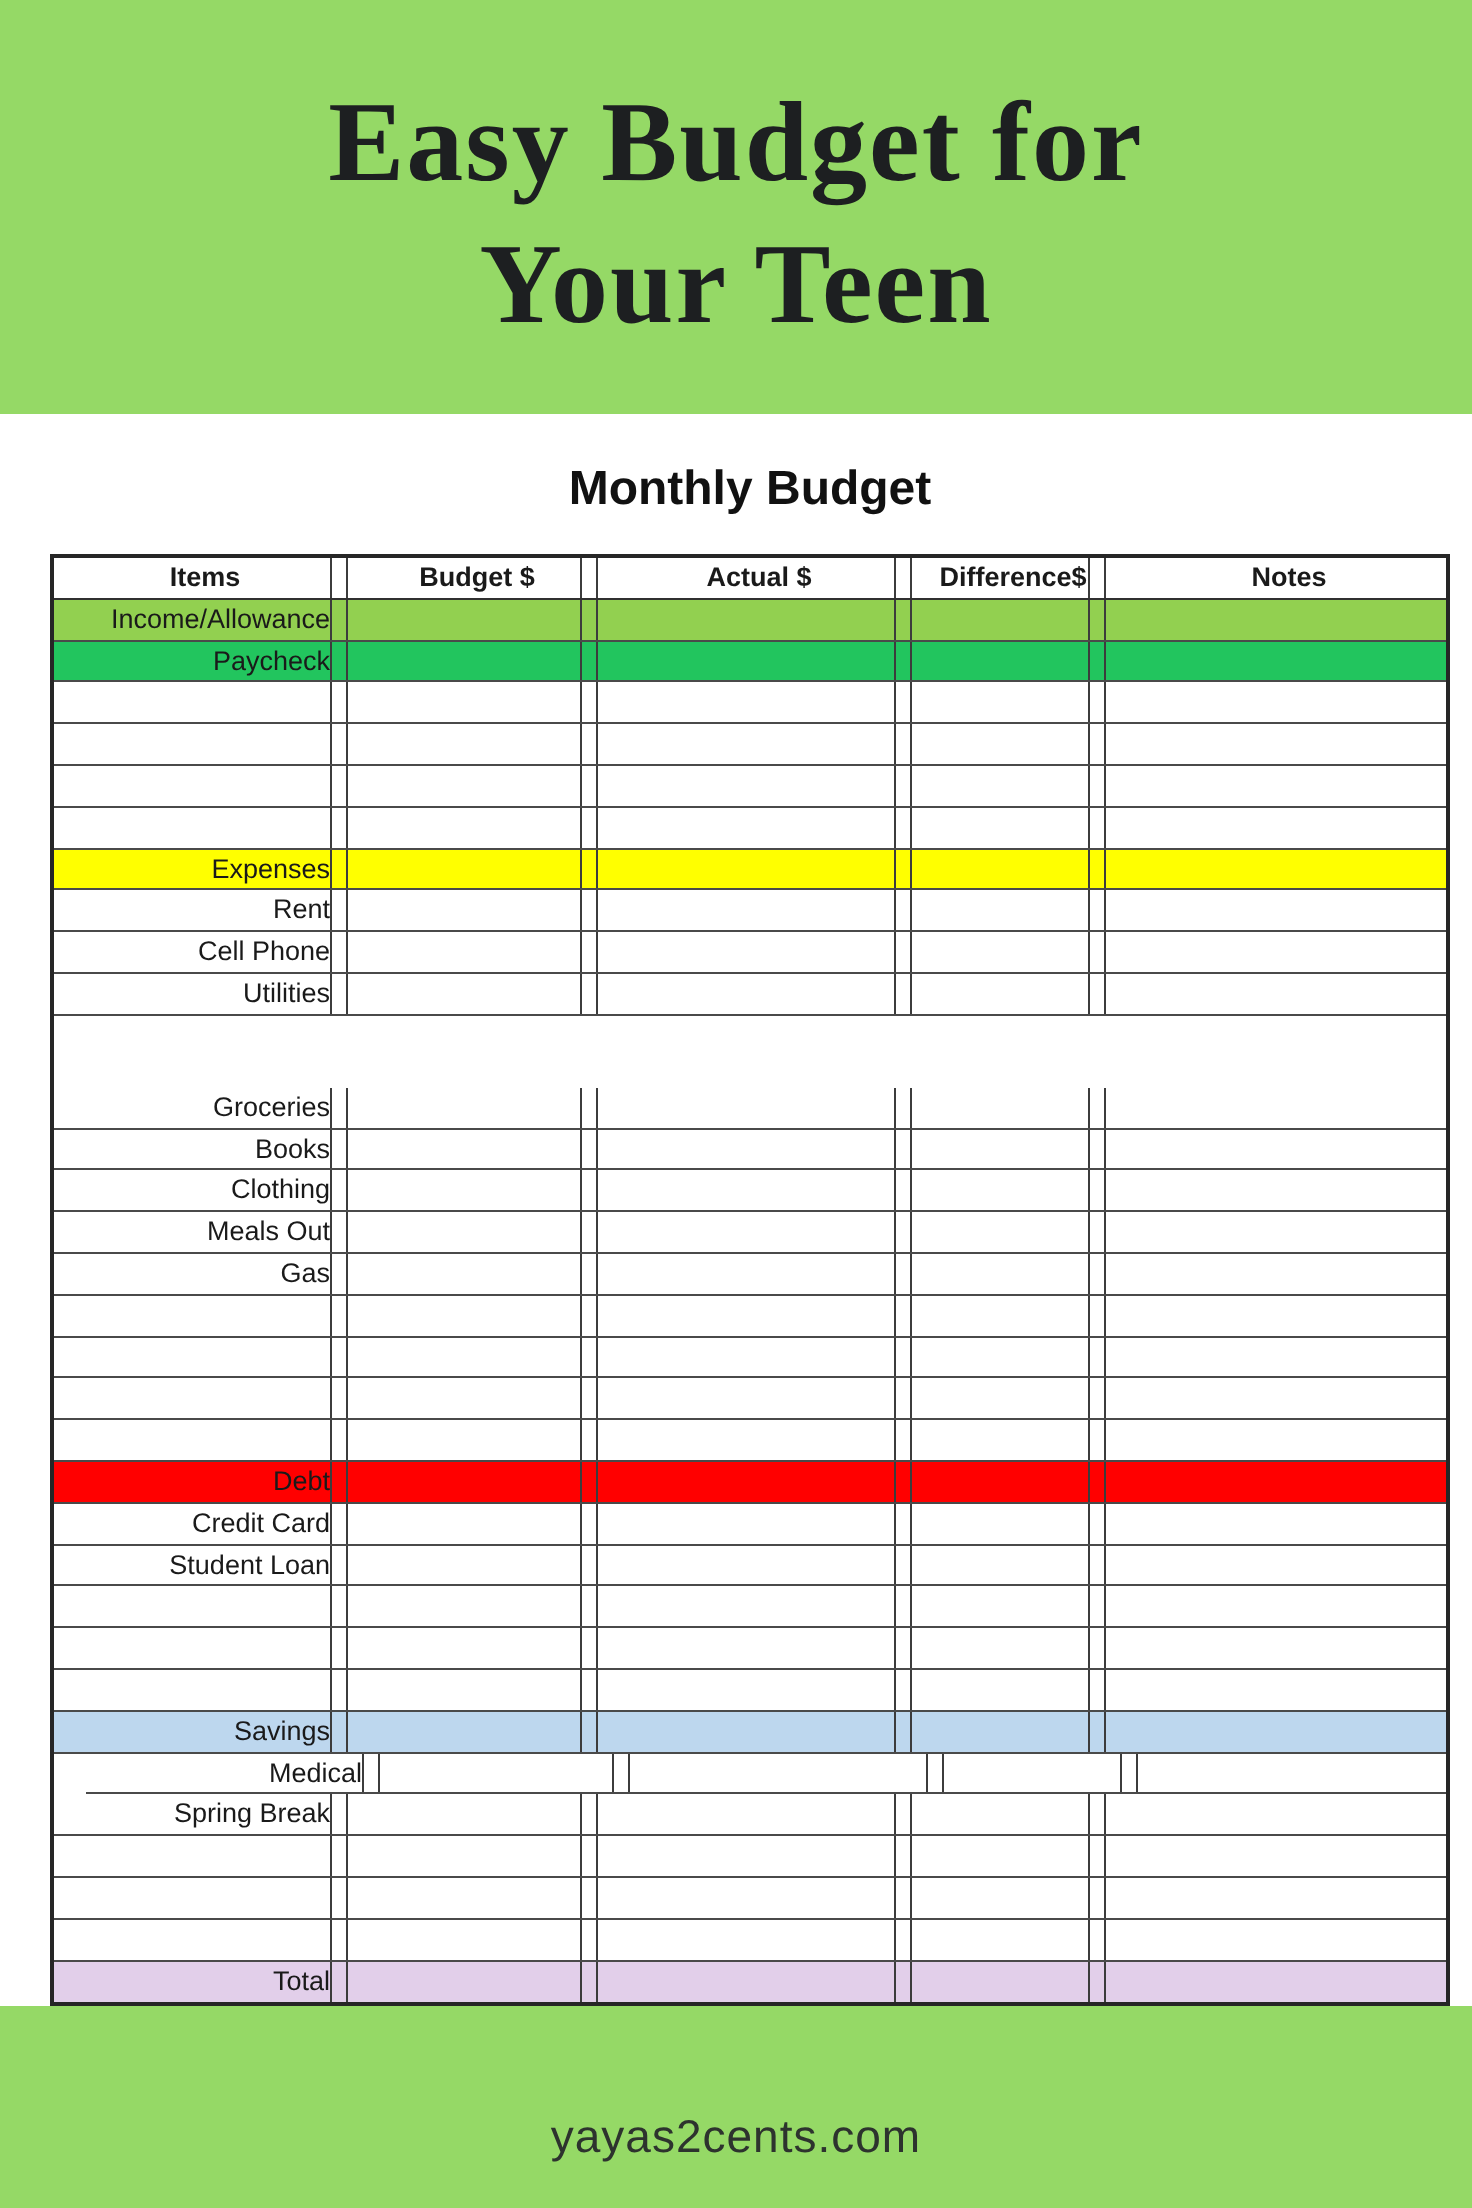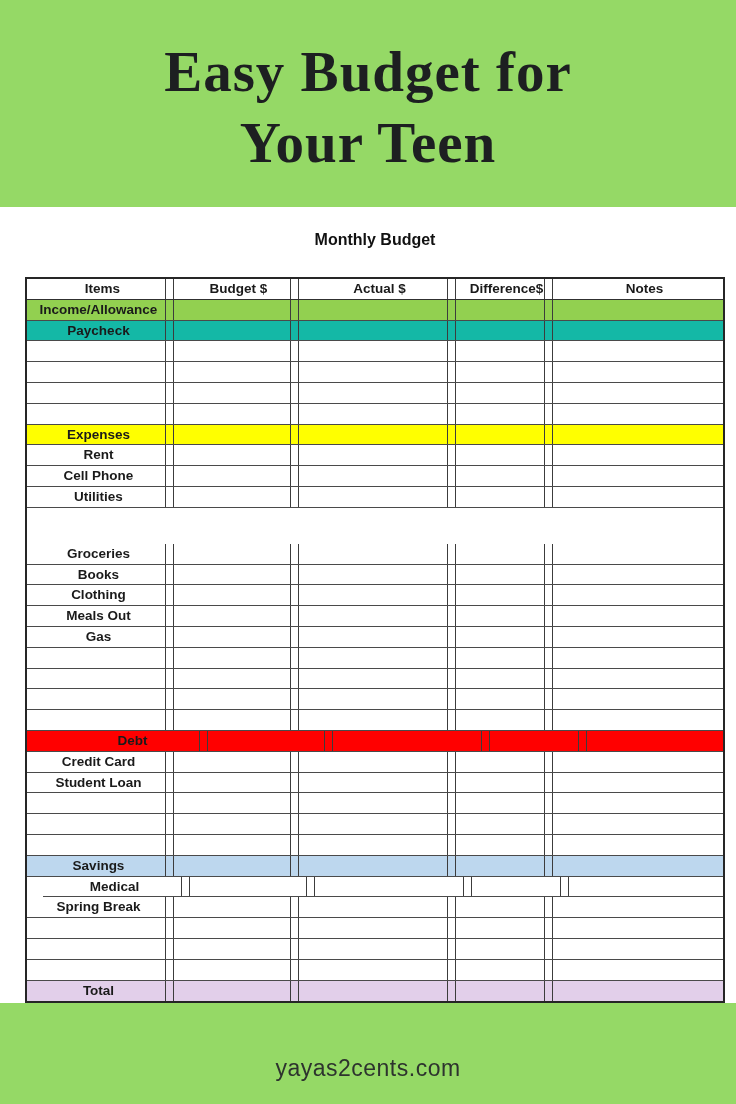--- a/index.html
+++ b/index.html
@@ -9,33 +9,33 @@
 
   
   .banner { position:absolute; left:0; top:0; width:736px; height:207px;
             background:#95D966; display:flex; flex-direction:column;
             align-items:center; justify-content:center; gap:14px; padding-top:6px; }
   .banner-line { font-family:"Liberation Serif", serif; font-weight:700;
                  font-size:57px; line-height:1.0; color:#1d1f21; letter-spacing:1px; }
 
   
   .sheet-title { position:absolute; left:25px; top:231px; width:700px;
-                 text-align:center; font-size:16px; font-weight:700; color:#111111; }
+                 text-align:center; font-size:24px; font-weight:700; color:#111111; }
 
   
   .budget-table { position:absolute; left:25px; top:277px; width:700px;
                   border:2px solid #262626; background:#ffffff; }
   .t-row { display:grid;
            grid-template-columns:138px 9px 116px 9px 148px 9px 88px 9px 170px;
            height:20.8px; border-bottom:1.4px solid #4a4a4a; }
   .t-row:last-child { border-bottom:none; }
   .t-row.header-row { border-bottom:1.6px solid #303030; }
   .cell { font-size:13.5px; line-height:19px; color:#1a1a1a; overflow:hidden;
           white-space:nowrap; }
-  .label-cell { padding-left:5px; font-weight:700; text-align:center; }
+  .label-cell { padding-left:5px; font-weight:400; text-align:right; }
   .header-row .cell { font-weight:700; text-align:center; padding-left:13px; }
   .sep { border-left:1.5px solid #3c3c3c; border-right:1.5px solid #3c3c3c; }
 
   
   .footer { position:absolute; left:0; top:1003px; width:736px; height:101px;
             background:#95D966; }
   .footer-text { position:absolute; left:0; top:52px; width:736px; text-align:center;
                  font-size:23px; color:#2d332e; letter-spacing:0.5px; }
 </style>
 </head>
@@ -66,21 +66,21 @@
         <div class="cell label-cell">Income/Allowance</div>
         <div class="sep"></div>
         <div class="cell"></div>
         <div class="sep"></div>
         <div class="cell"></div>
         <div class="sep"></div>
         <div class="cell"></div>
         <div class="sep"></div>
         <div class="cell"></div>
       </div>
-      <div class="t-row" style="background: #14b8a6;">
+      <div class="t-row" style="background: #22c55e;">
         <div class="cell label-cell">Paycheck</div>
         <div class="sep"></div>
         <div class="cell"></div>
         <div class="sep"></div>
         <div class="cell"></div>
         <div class="sep"></div>
         <div class="cell"></div>
         <div class="sep"></div>
         <div class="cell"></div>
       </div>
@@ -264,21 +264,21 @@
         <div class="cell label-cell"></div>
         <div class="sep"></div>
         <div class="cell"></div>
         <div class="sep"></div>
         <div class="cell"></div>
         <div class="sep"></div>
         <div class="cell"></div>
         <div class="sep"></div>
         <div class="cell"></div>
       </div>
-      <div class="t-row" style="background: rgb(255, 0, 0); padding-left: 34px;">
+      <div class="t-row" style="background: rgb(255, 0, 0);">
         <div class="cell label-cell">Debt</div>
         <div class="sep"></div>
         <div class="cell"></div>
         <div class="sep"></div>
         <div class="cell"></div>
         <div class="sep"></div>
         <div class="cell"></div>
         <div class="sep"></div>
         <div class="cell"></div>
       </div>

